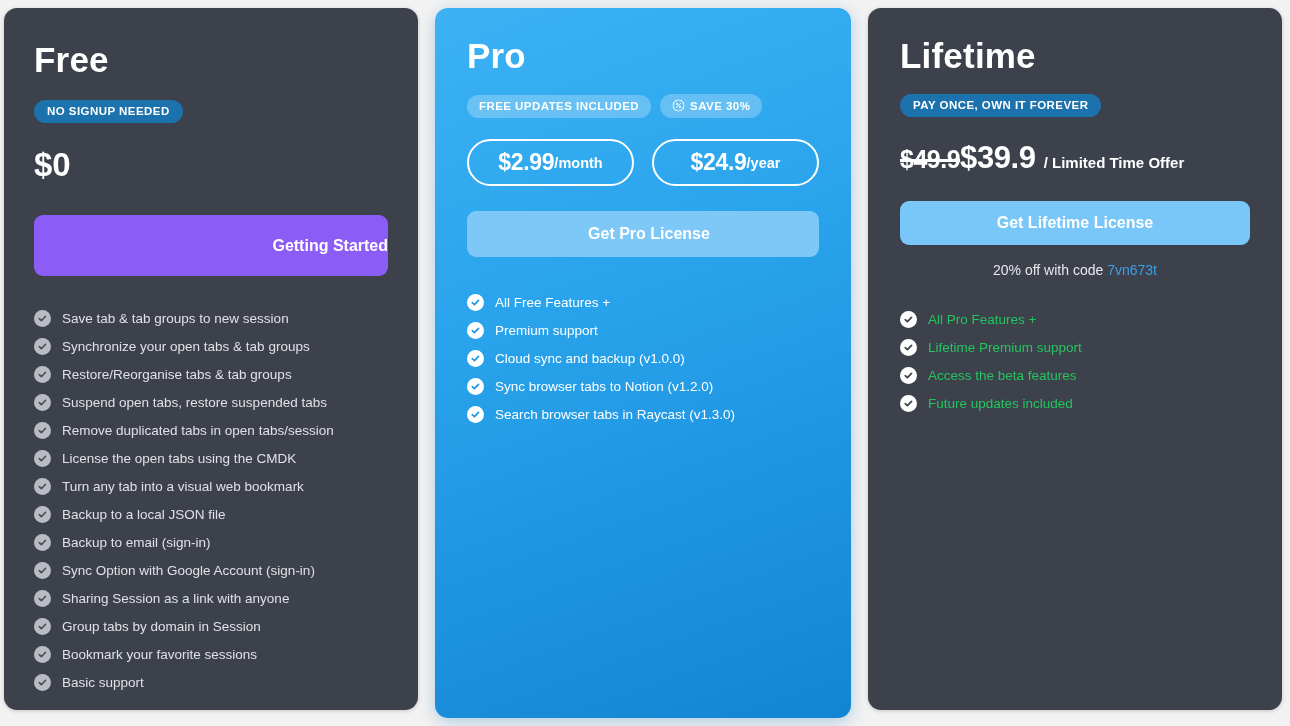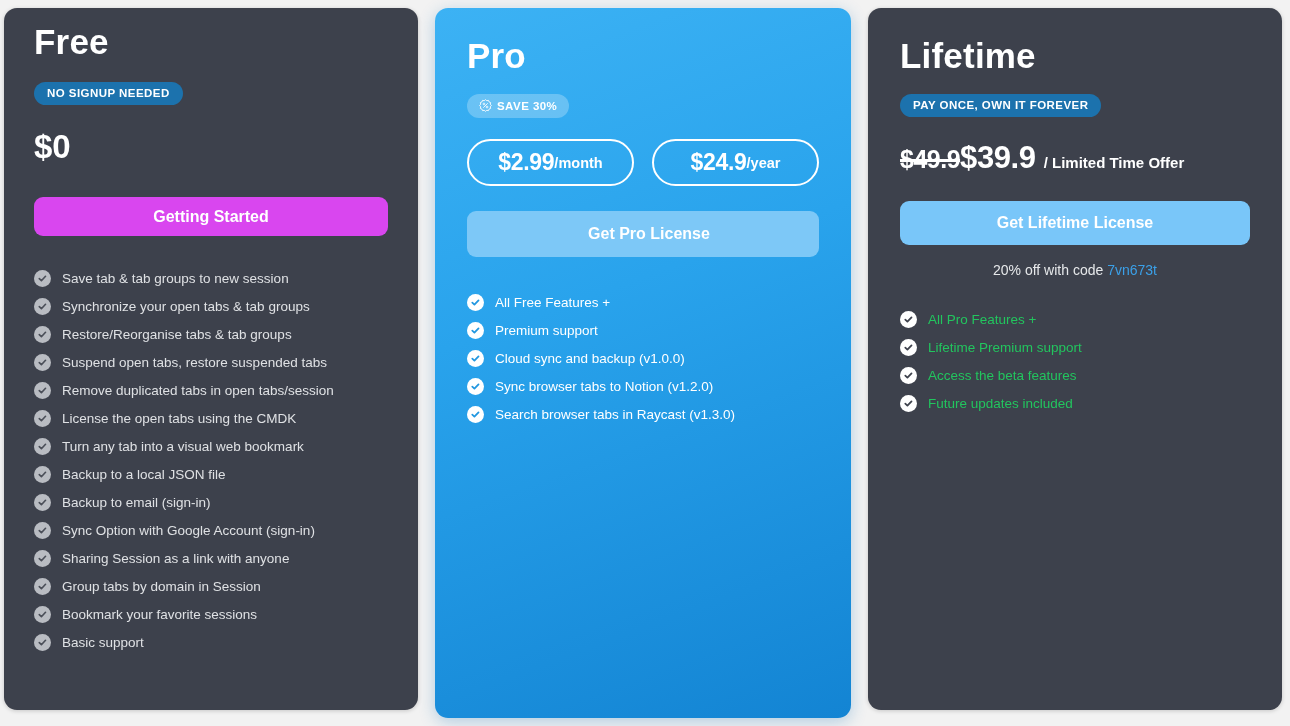--- a/index.html
+++ b/index.html
@@ -21,21 +21,21 @@
 
   
   .card {
     border-radius: 13px;
     position: relative;
   }
   .card-free {
     width: 414px;
     height: 702px;
     background: #3d414c;
-    padding: 16px 30px 0 30px;
+    padding: 34px 30px 0 30px;
     box-shadow: 0 1px 4px rgba(0,0,0,0.18);
   }
   .card-pro {
     width: 416px;
     height: 710px;
     background: linear-gradient(160deg, #3cb2f4 0%, #29a3ec 40%, #1384d3 100%);
     padding: 30px 32px 0 32px;
     box-shadow: 0 4px 16px rgba(30,120,190,0.30);
   }
   .card-lifetime {
@@ -139,23 +139,24 @@
     border: none;
     border-radius: 9px;
     font-family: "Liberation Sans", sans-serif;
     font-size: 16px;
     font-weight: bold;
     color: #ffffff;
     cursor: pointer;
     text-align: center;
   }
   .cta-free {
-    background: #d946ef;
-    height: 39px;
+    background: #8b5cf6;
+    height: 61px;
     margin-top: 31px;
+    text-align: right;
   }
   .cta-pro {
     background: #7dc8f7;
     height: 46px;
     margin-top: 25px;
     padding-left: 12px;
   }
   .cta-lifetime {
     background: #79c6f9;
     height: 44px;
@@ -331,20 +332,23 @@
         </span>
         <span>Basic support</span>
       </li>
     </ul>
   </section>
 
   <section class="card card-pro">
     <h2 class="plan-title">Pro</h2>
 
     <div class="badge-row">
+      <span class="badge badge-light">
+        <span>FREE UPDATES INCLUDED</span>
+      </span>
       <span class="badge badge-light">
         <span>
           <svg width="13" height="13" viewBox="0 0 16 16">
             <path d="M8 0.8 L9.6 2.1 L11.6 1.7 L12.4 3.6 L14.3 4.4 L13.9 6.4 L15.2 8 L13.9 9.6 L14.3 11.6 L12.4 12.4 L11.6 14.3 L9.6 13.9 L8 15.2 L6.4 13.9 L4.4 14.3 L3.6 12.4 L1.7 11.6 L2.1 9.6 L0.8 8 L2.1 6.4 L1.7 4.4 L3.6 3.6 L4.4 1.7 L6.4 2.1 Z" fill="none" stroke="#ffffff" stroke-width="1.1" stroke-linejoin="round"></path>
             <circle cx="6.1" cy="6.1" r="1.1" fill="none" stroke="#ffffff" stroke-width="1"></circle>
             <circle cx="9.9" cy="9.9" r="1.1" fill="none" stroke="#ffffff" stroke-width="1"></circle>
             <path d="M10.4 5.6 L5.6 10.4" stroke="#ffffff" stroke-width="1.1" stroke-linecap="round"></path>
           </svg>
         </span>
         <span>SAVE 30%</span>

